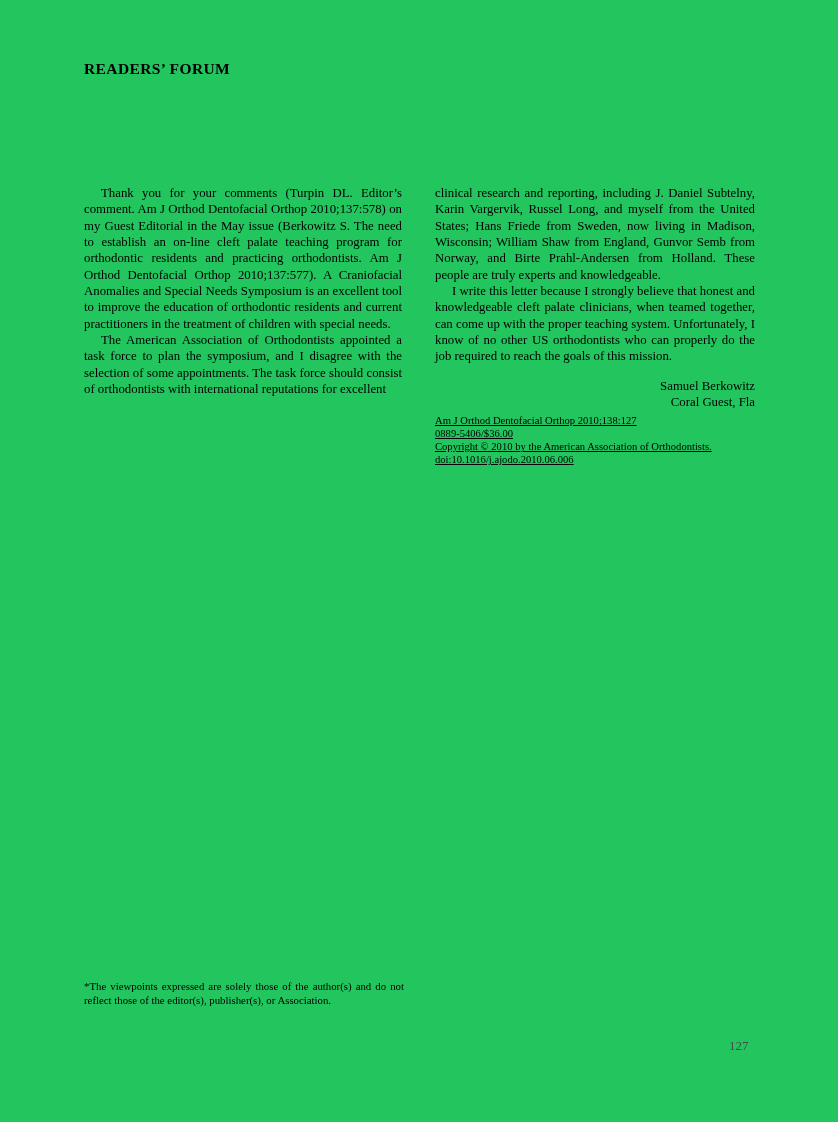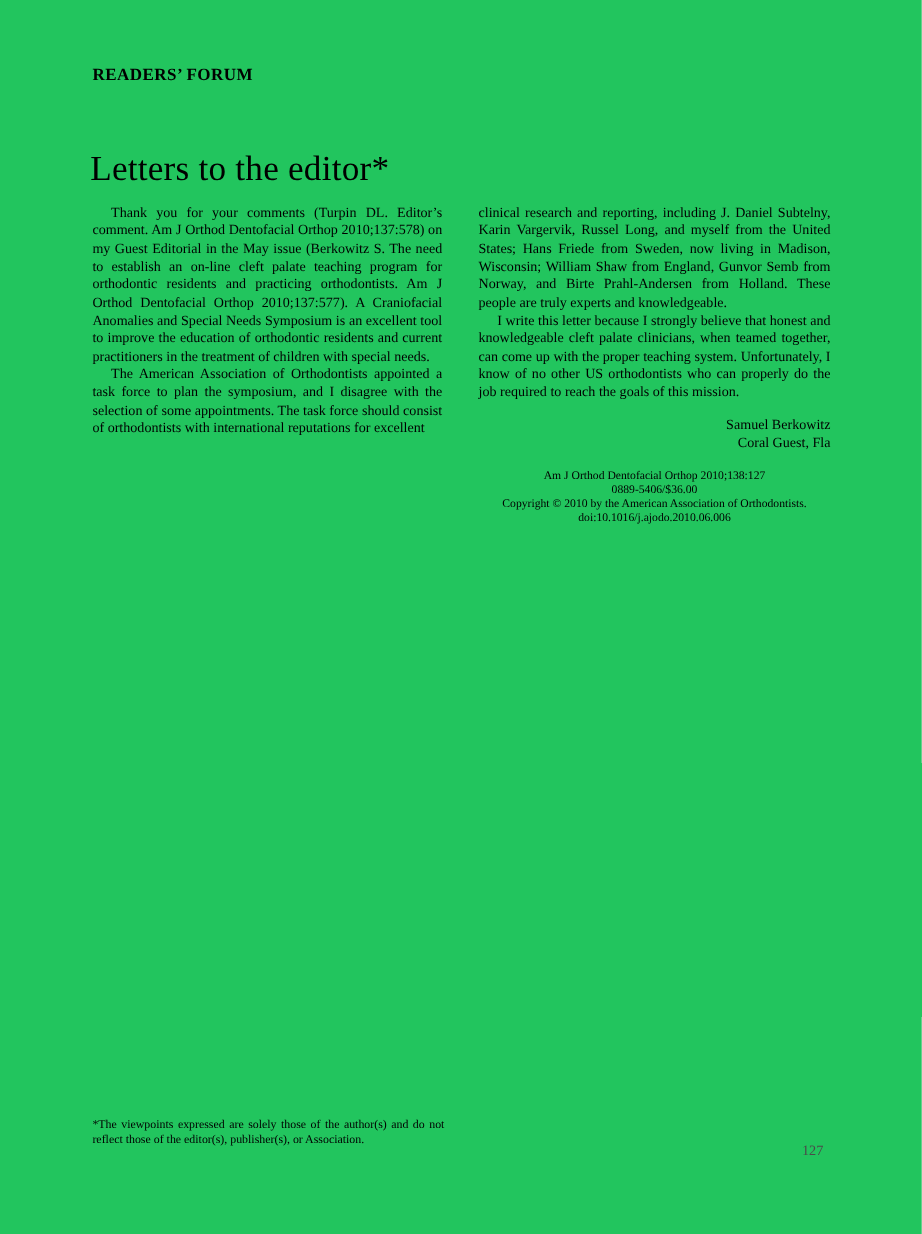--- a/index.html
+++ b/index.html
@@ -56,50 +56,50 @@
     margin: 0;
   }
   .body-para.indent { text-indent: 17px; }
   .signature {
     margin-top: 13px;
     font-size: 12.8px;
     line-height: 16.35px;
     text-align: right;
   }
   .citation {
-    margin-top: 16px;
+    margin-top: 4px;
     font-size: 10.6px;
     line-height: 13px;
-    text-align: center;
+    text-align: left;
+    text-decoration: underline;
   }
   .footnote {
     position: absolute;
     left: 84px;
-    top: 1016px;
+    top: 980px;
     width: 320px;
     font-size: 10.8px;
     line-height: 13.5px;
     text-align: justify;
   }
   .page-number {
     position: absolute;
     left: 729px;
     top: 1038px;
     font-size: 13px;
     color: #4a4a4a;
   }
 </style>
 </head>
 <body>
 
 <div class="page">
 
   <div class="forum-header">READERS’ FORUM</div>
 
-  <h1 class="page-title">Letters to the editor*</h1>
 
   <div class="columns">
 
     <div class="col-left">
       <p class="body-para indent">Thank you for your comments (Turpin DL. Editor’s comment. Am J Orthod Dentofacial Orthop 2010;137:578) on my Guest Editorial in the May issue (Berkowitz S. The need to establish an on-line cleft palate teaching program for orthodontic residents and practicing orthodontists. Am J Orthod Dentofacial Orthop 2010;137:577). A Craniofacial Anomalies and Special Needs Symposium is an excellent tool to improve the education of orthodontic residents and current practitioners in the treatment of children with special needs.</p>
       <p class="body-para indent">The American Association of Orthodontists appointed a task force to plan the symposium, and I disagree with the selection of some appointments. The task force should consist of orthodontists with international reputations for excellent</p>
     </div>
 
     <div class="col-right">
       <p class="body-para">clinical research and reporting, including J. Daniel Subtelny, Karin Vargervik, Russel Long, and myself from the United States; Hans Friede from Sweden, now living in Madison, Wisconsin; William Shaw from England, Gunvor Semb from Norway, and Birte Prahl-Andersen from Holland. These people are truly experts and knowledgeable.</p>

